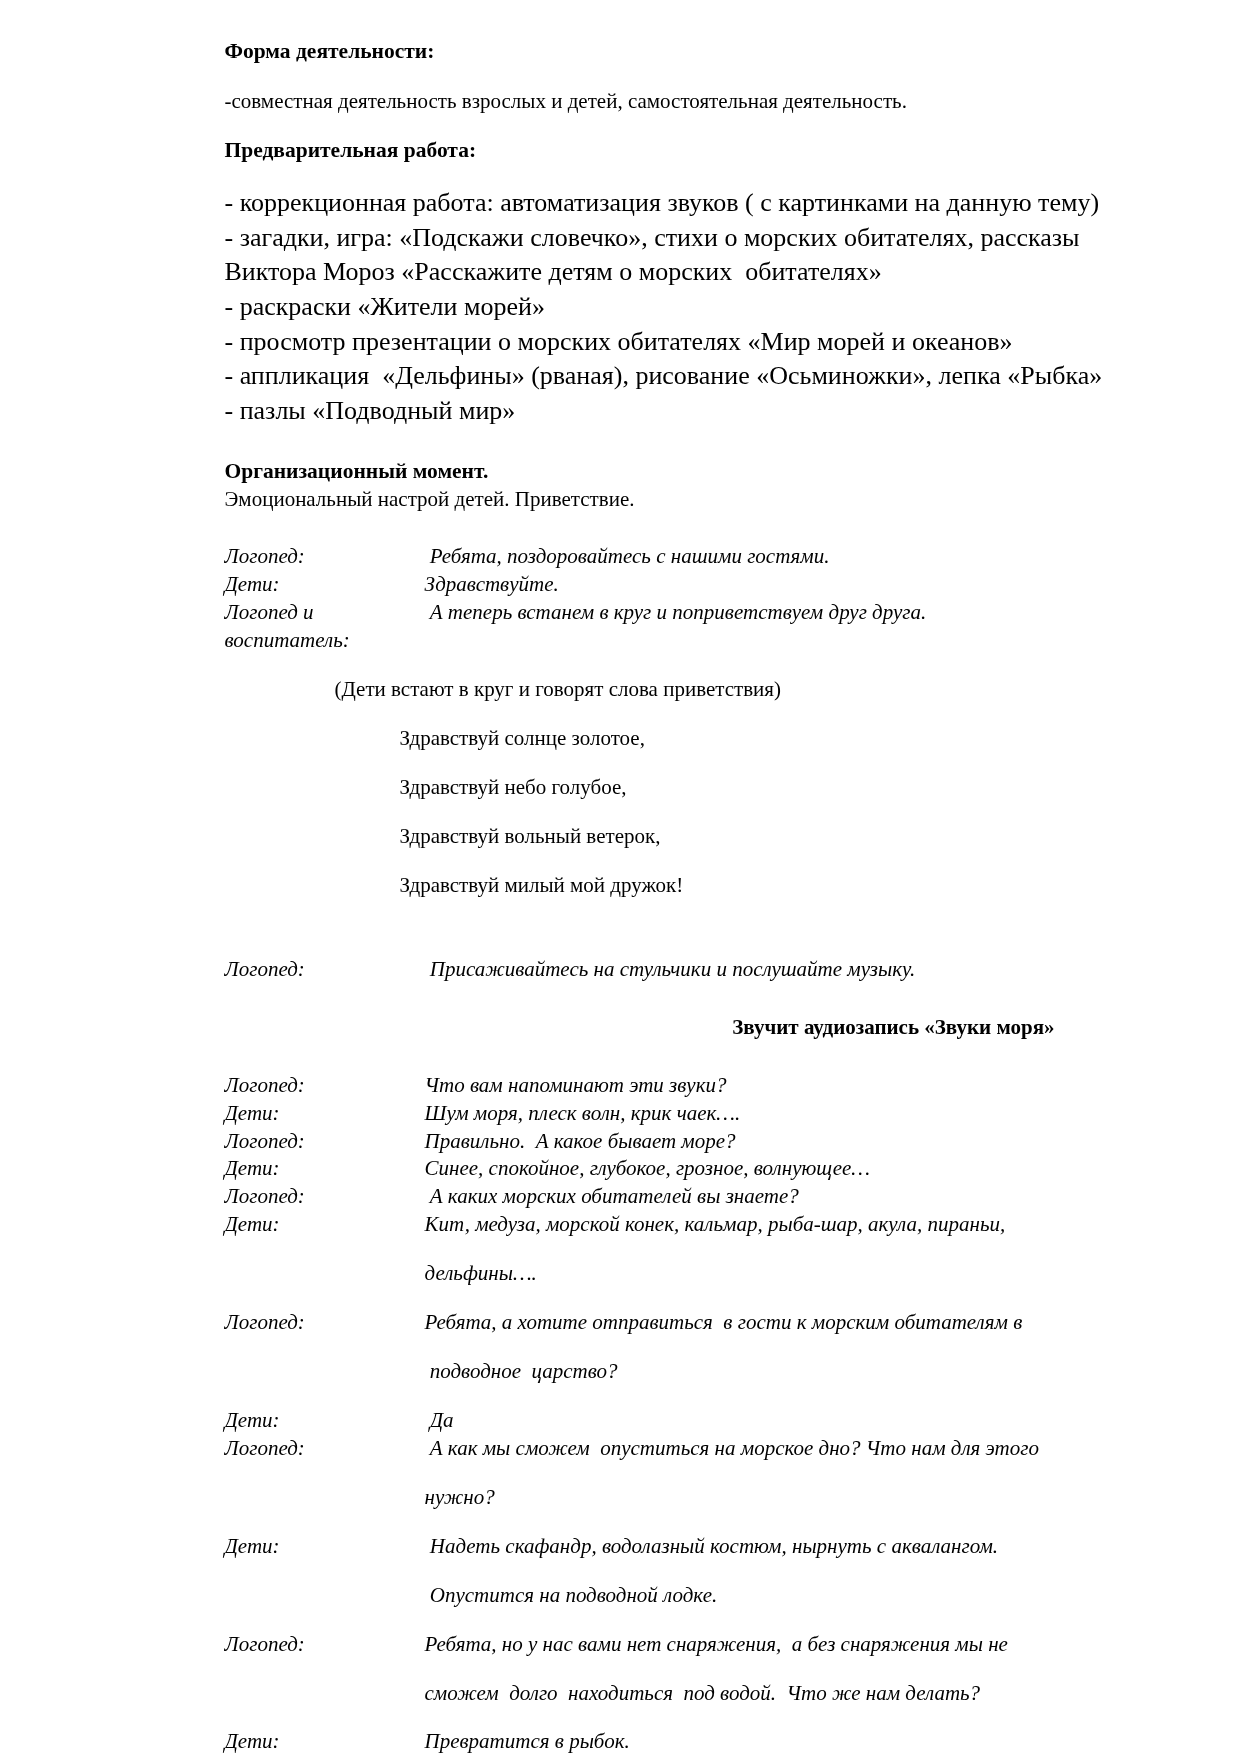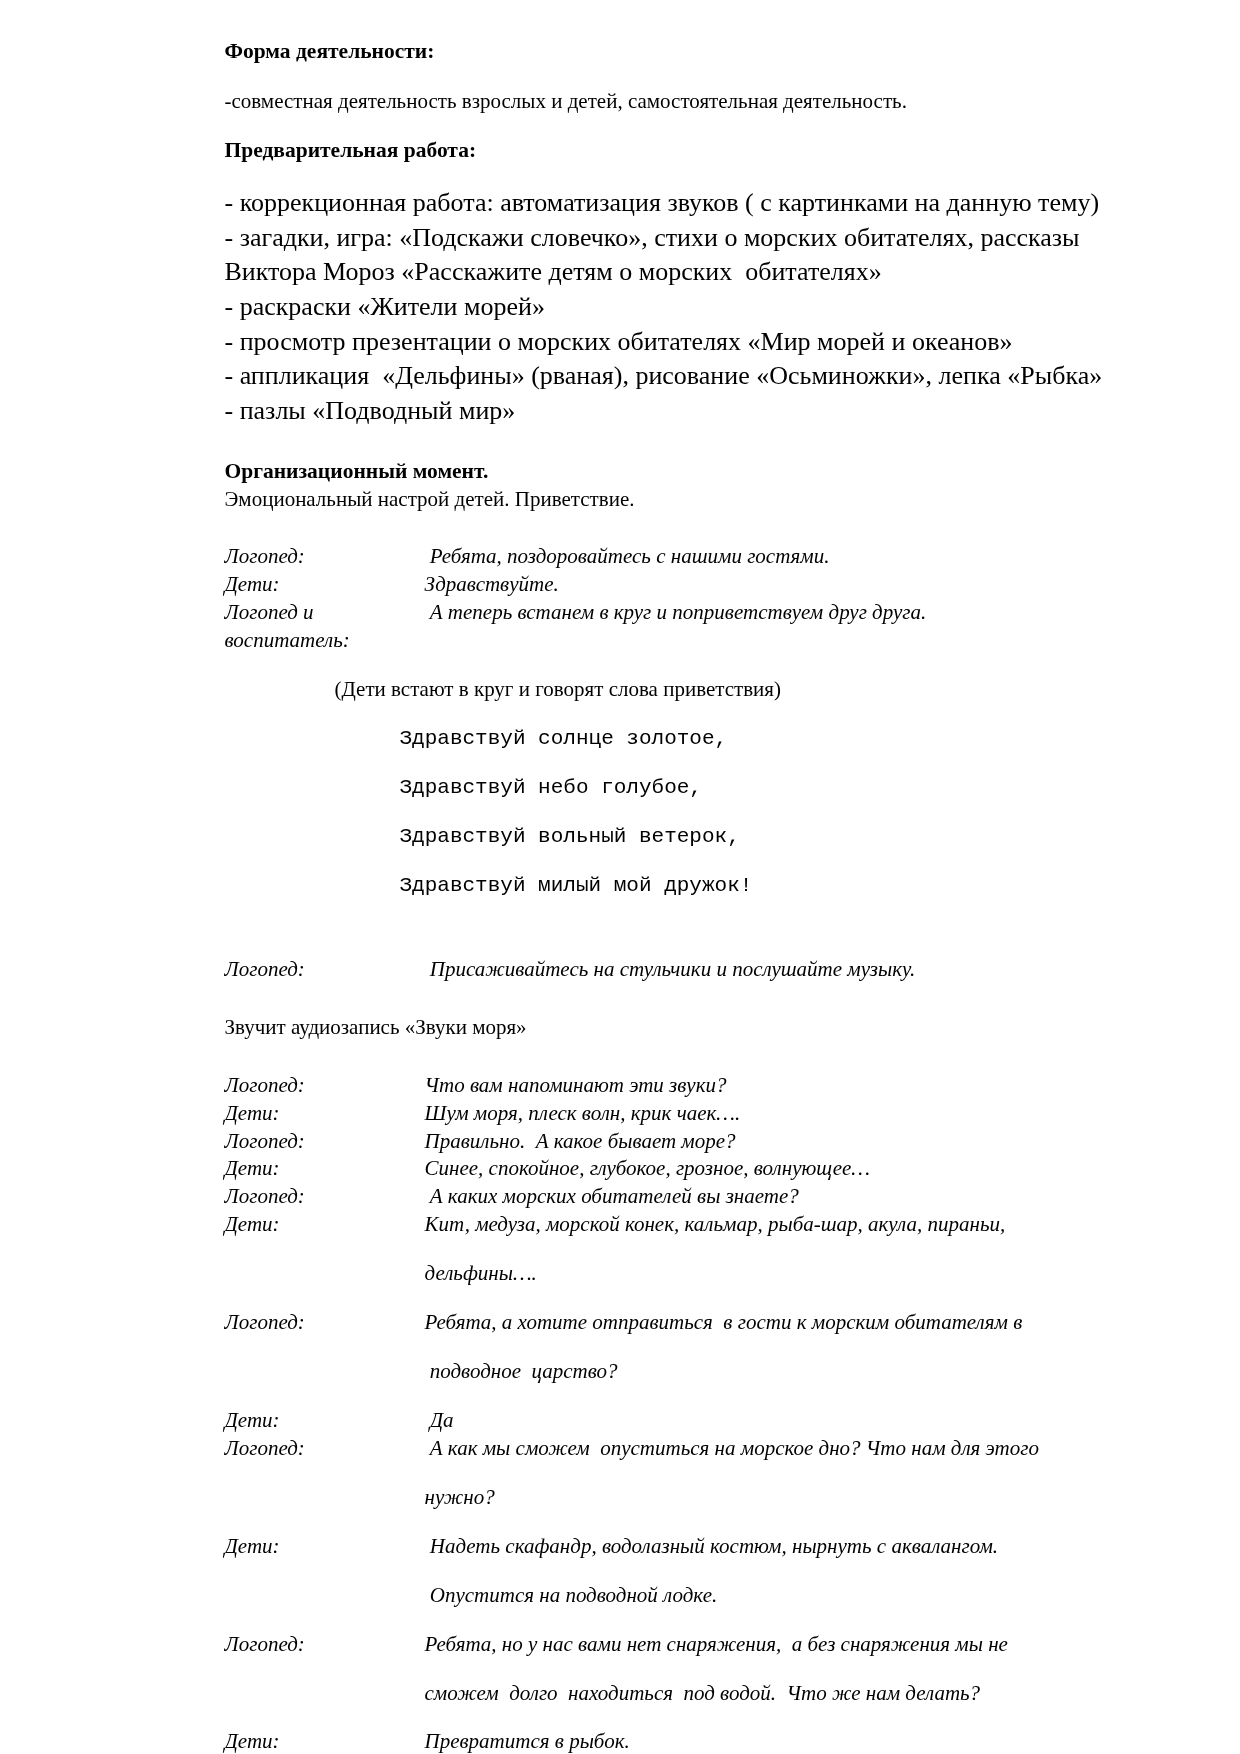--- a/index.html
+++ b/index.html
@@ -87,25 +87,24 @@
     font-size: 21px;
     line-height: 1.33;
     margin-left: 110px;
     white-space: pre-wrap;
   }
   .verse {
     font-size: 21px;
     line-height: 1.33;
     margin-left: 175px;
     white-space: pre-wrap;
-    font-family: Liberation Mono, monospace;
   }
   .center-bold {
-    text-align: left;
-    font-weight: normal;
+    text-align: right;
+    font-weight: bold;
     font-size: 21px;
     line-height: 1.30;
     margin: 0;
     padding-right: 120px;
   }
 </style>
 </head>
 <body>
 
 <div class="page">

